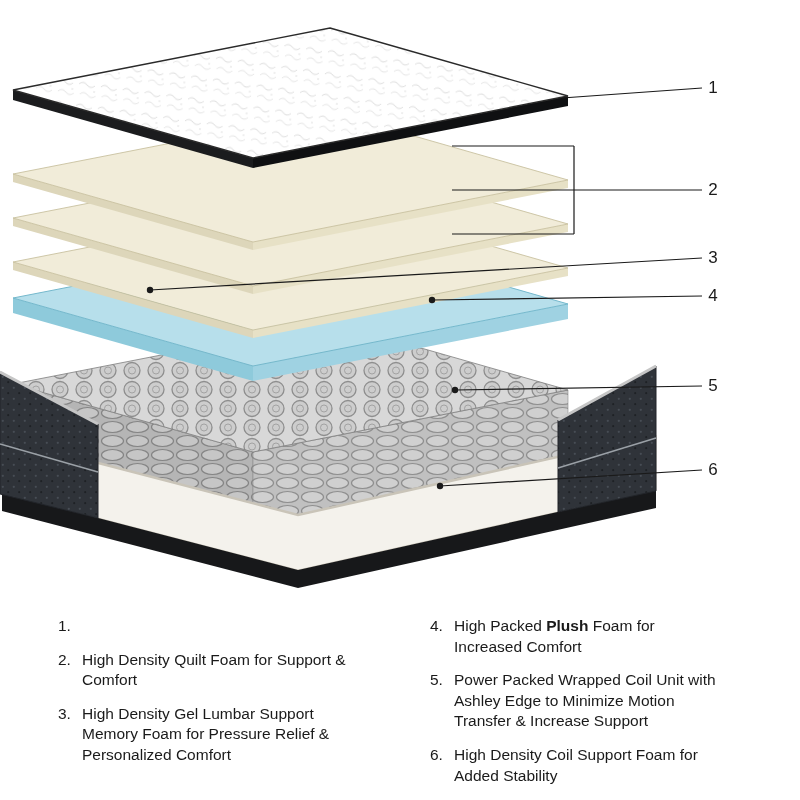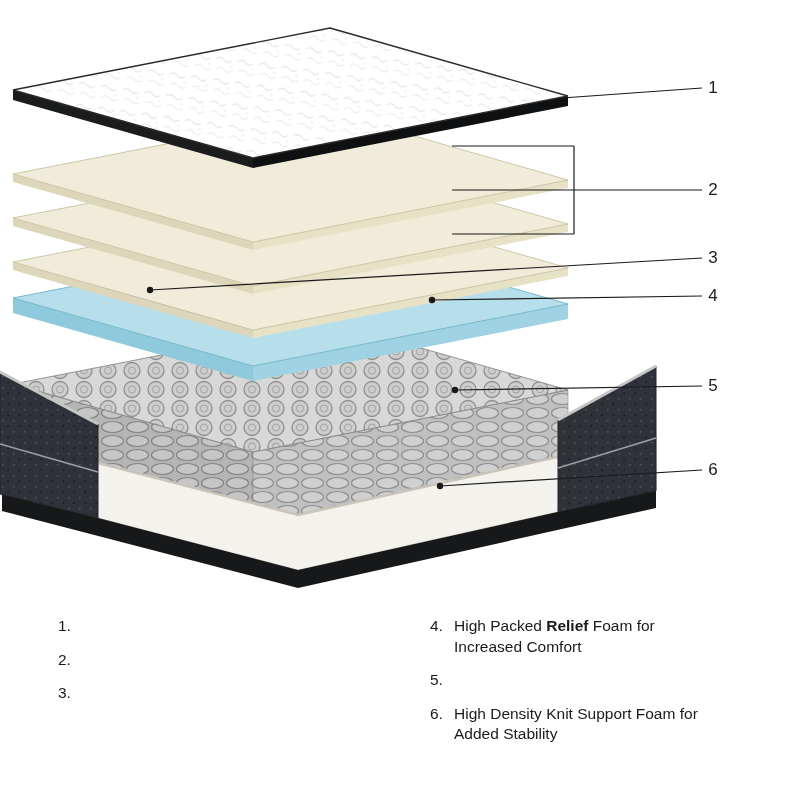--- a/index.html
+++ b/index.html
@@ -139,31 +139,34 @@
   <span class="callout-num" style="left:713px;top:470px">6</span>
 </div>
 
 <div class="legend">
   <div class="col">
     <div class="item">
       <span class="num">1.</span>
     </div>
     <div class="item">
       <span class="num">2.</span>
+      <span class="txt">High Density Quilt Foam for Support &amp; Comfort</span>
     </div>
     <div class="item">
       <span class="num">3.</span>
+      <span class="txt">High Density Gel Lumbar Support Memory Foam for Pressure Relief &amp; Personalized Comfort</span>
     </div>
   </div>
   <div class="col">
     <div class="item">
       <span class="num">4.</span>
-      <span class="txt"><span>High Packed </span><b>Relief</b><span> Foam for Increased Comfort</span></span>
+      <span class="txt"><span>High Packed </span><b>Plush</b><span> Foam for Increased Comfort</span></span>
     </div>
     <div class="item">
       <span class="num">5.</span>
+      <span class="txt">Power Packed Wrapped Coil Unit with Ashley Edge to Minimize Motion Transfer &amp; Increase Support</span>
     </div>
     <div class="item">
       <span class="num">6.</span>
-      <span class="txt">High Density Knit Support Foam for Added Stability</span>
+      <span class="txt">High Density Coil Support Foam for Added Stability</span>
     </div>
   </div>
 </div>
 
 </body></html>

